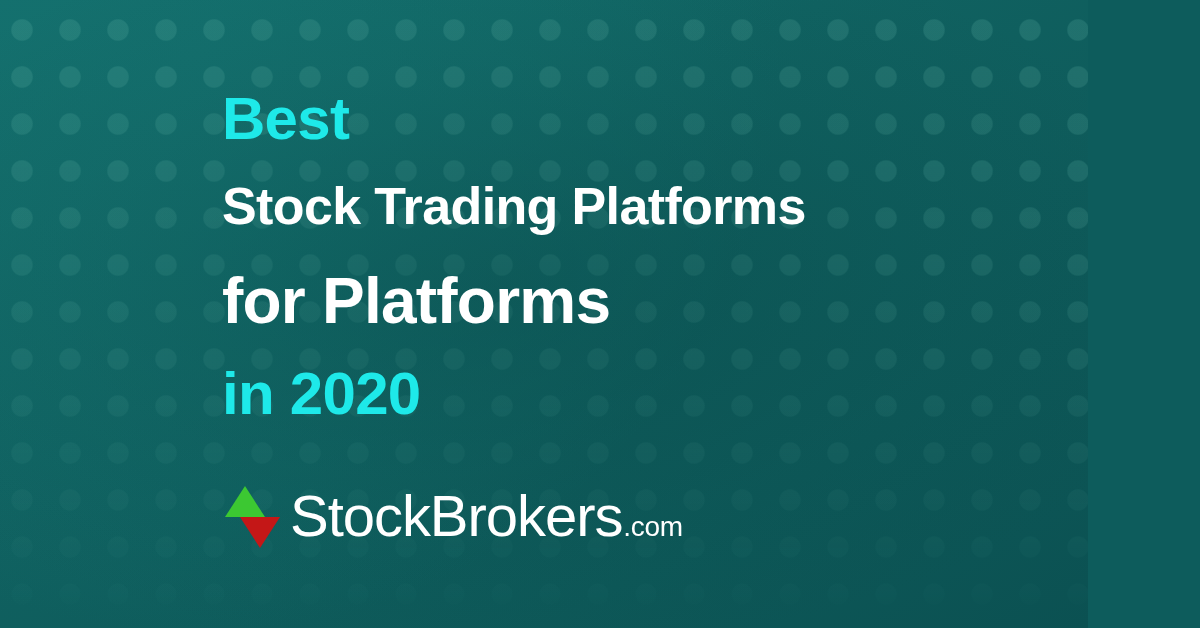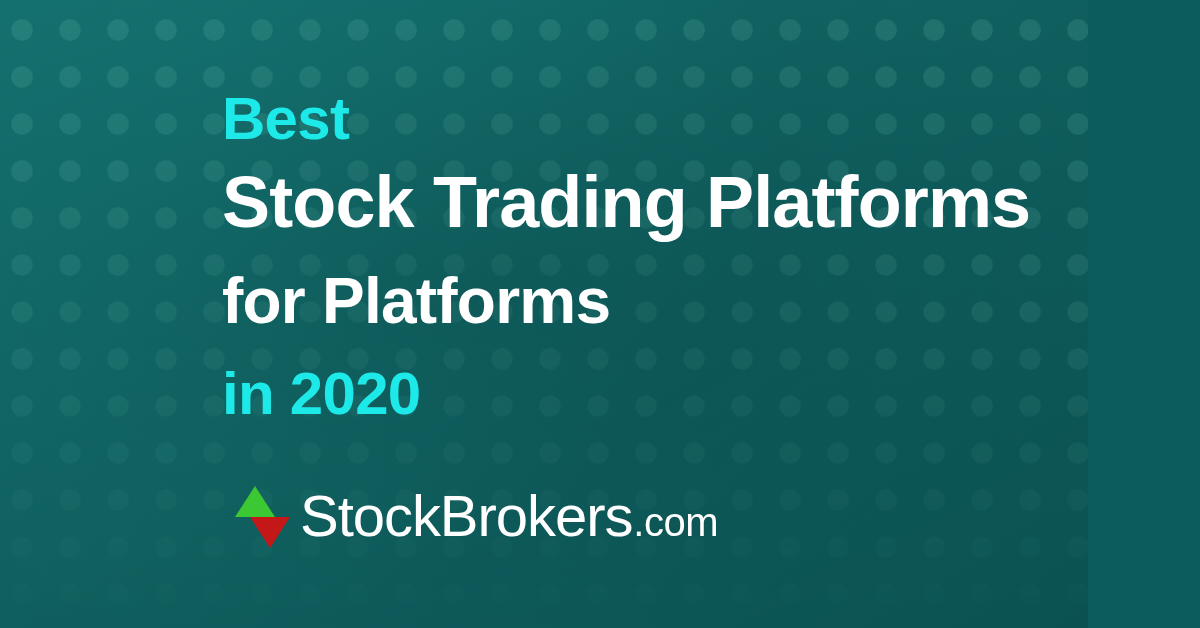--- a/index.html
+++ b/index.html
@@ -90,41 +90,41 @@
     text-rendering: optimizeLegibility;
   }
 
   #line-best {
     top: 89px;
     font-size: 60px;
     color: #1ee9e9;
   }
 
   #line-main1 {
-    top: 166px;
-    font-size: 72px;
+    top: 180px;
+    font-size: 52px;
     color: #ffffff;
   }
 
   #line-main2 {
     top: 269px;
     font-size: 64px;
     color: #ffffff;
   }
 
   #line-year {
     top: 364px;
     font-size: 60px;
     color: #1ee9e9;
   }
 
   
   #logo {
     position: absolute;
-    left: 10px;
+    left: 0;
     top: 478px;
     display: flex;
     align-items: center;
     height: 76px;
   }
 
   #logo-mark {
     position: relative;
     width: 54px;
     height: 70px;
@@ -161,21 +161,21 @@
   }
 
   #logo-name {
     font-size: 58px;
     font-weight: 400;
     letter-spacing: -0.018em;
     line-height: 1;
   }
 
   #logo-tld {
-    font-size: 40px;
+    font-size: 28px;
     font-weight: 400;
     letter-spacing: -0.012em;
     line-height: 1;
     margin-left: 1px;
   }
 </style>
 </head>
 <body>
 
 <div id="hero-card">

